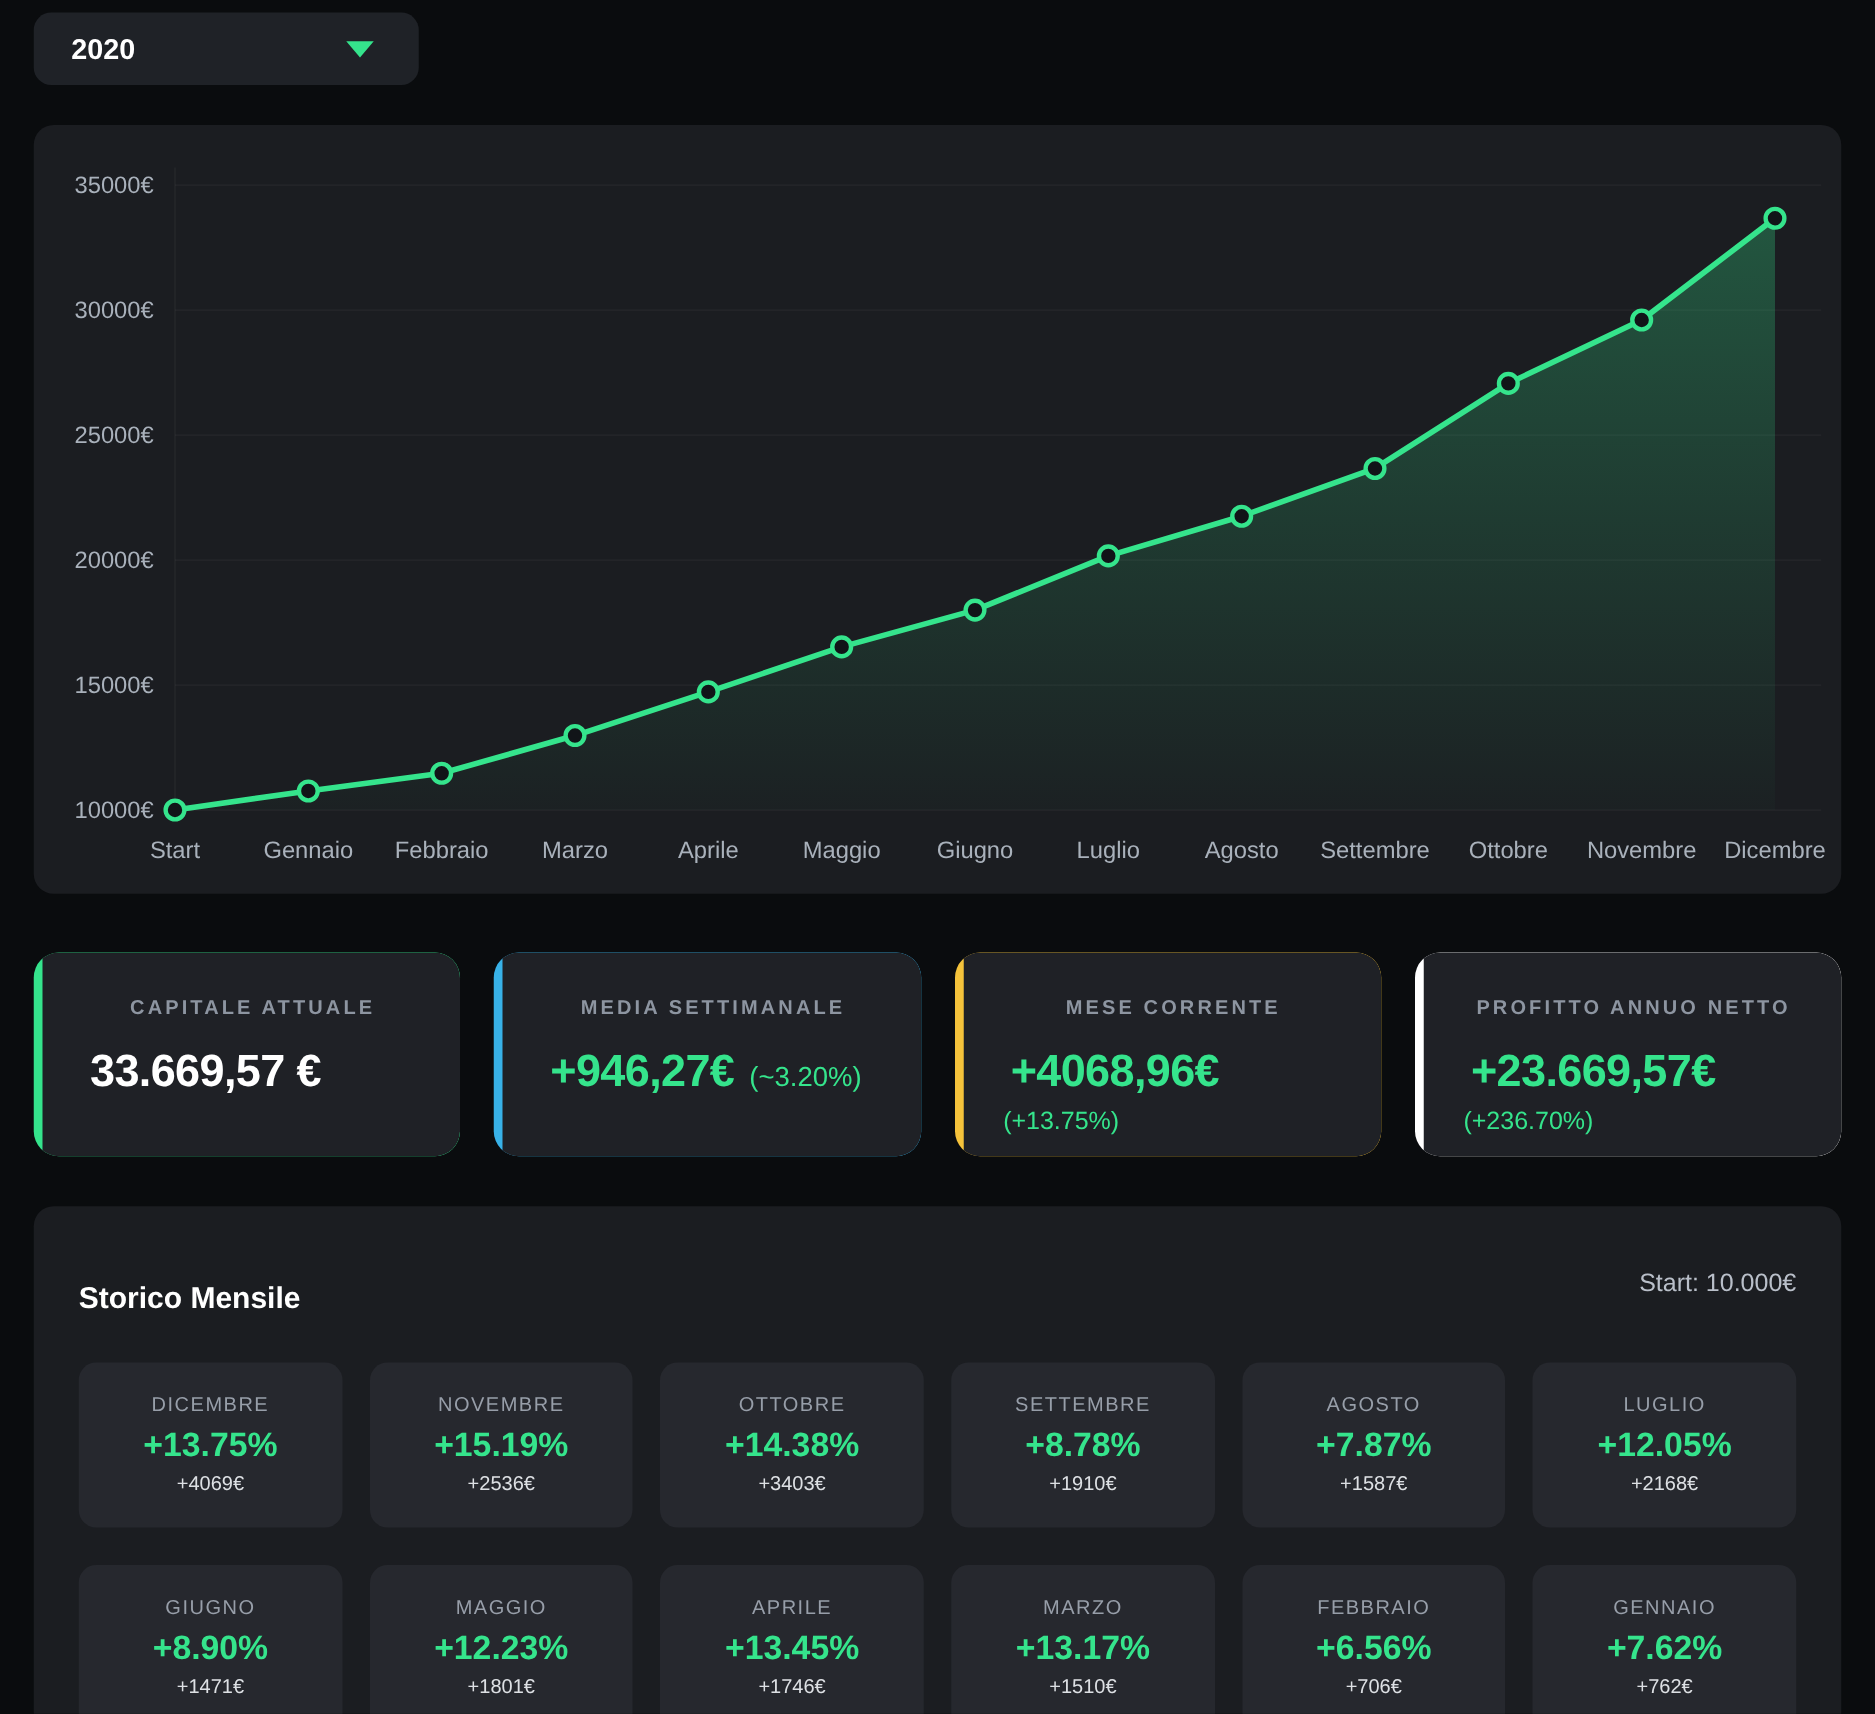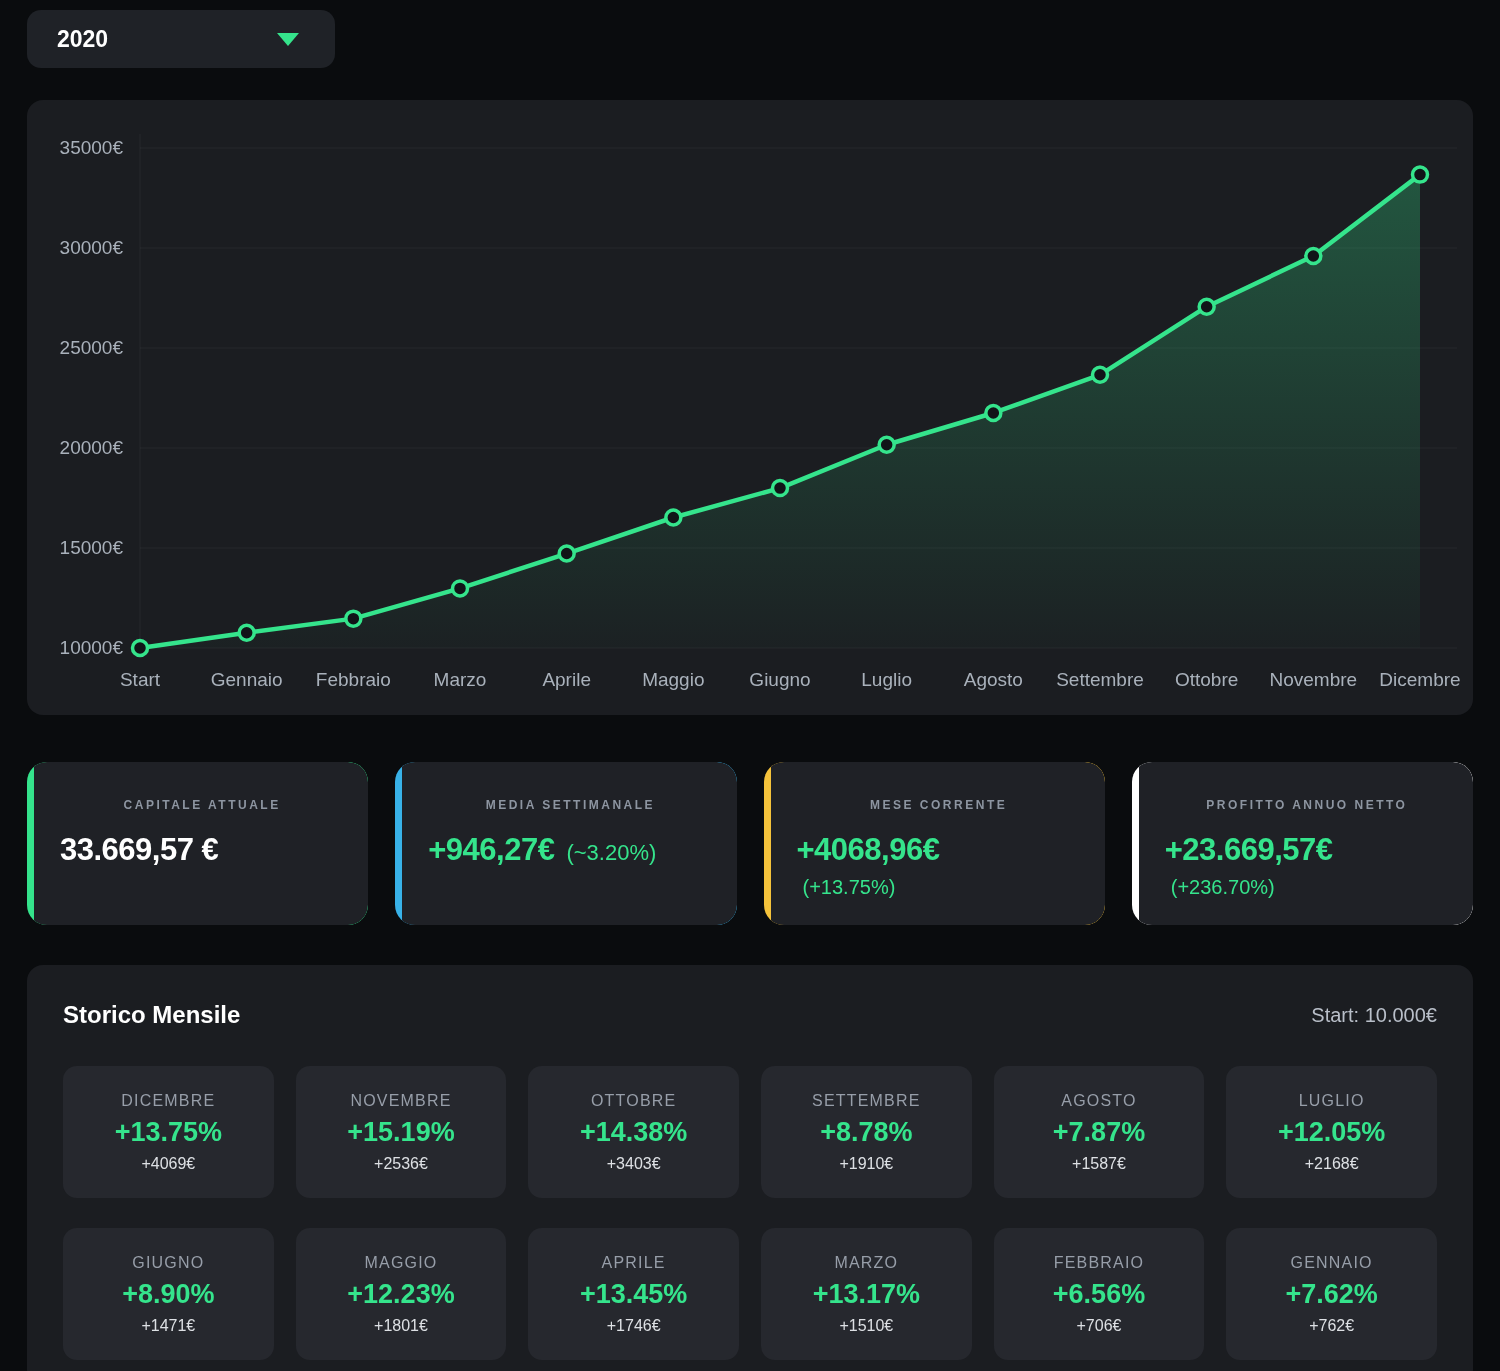--- a/index.html
+++ b/index.html
@@ -38,36 +38,36 @@
     display:grid; grid-template-columns:repeat(4,1fr); gap:27px;
   }
   .stat-card-wrap {
     border-radius:20px; padding-left:7px; overflow:hidden; height:163px;
   }
   .stat-card {
     background:#1f2126; height:100%; border-radius:0 20px 20px 0;
     padding:36px 24px 0 26px;
   }
   .stat-label {
-    text-align:center; font-size:12px; font-weight:700; letter-spacing:2.5px;
+    text-align:center; font-size:16px; font-weight:700; letter-spacing:2.5px;
     color:#8d95a1; margin-bottom:20px; white-space:nowrap;
   }
   .stat-value-row { display:flex; align-items:baseline; gap:12px; }
-  .stat-value { font-size:31px; font-weight:800; letter-spacing:-0.5px; }
+  .stat-value { font-size:36px; font-weight:800; letter-spacing:-0.5px;margin-left:12px; }
   .stat-value.white { color:#fff; }
   .stat-value.green { color:#35e48c; }
   .stat-sub-inline { font-size:22px; color:#35e48c; font-weight:400; }
   .stat-sub { font-size:20px; color:#35e48c; font-weight:400; margin:8px 0 0 6px; }
   
   .history-panel {
     margin:40px 27px 0 27px; background:#1b1d21; border-radius:16px;
     padding:36px 36px 40px 36px; height:420px;
   }
   .history-header { display:flex; align-items:center; justify-content:space-between; }
-  .history-title { font-size:24px; font-weight:800; color:#fff; }
+  .history-title { font-size:24px; font-weight:800; color:#fff;margin-top:24px; }
   .history-start { font-size:20px; color:#b9bfc9; }
   .month-grid {
     margin-top:37px;
     display:grid; grid-template-columns:repeat(6,1fr); gap:30px 22px;
   }
   .month-card {
     background:#26282e; border-radius:14px; height:132px;
     display:flex; flex-direction:column; align-items:center; justify-content:center;
     gap:7px;
   }

